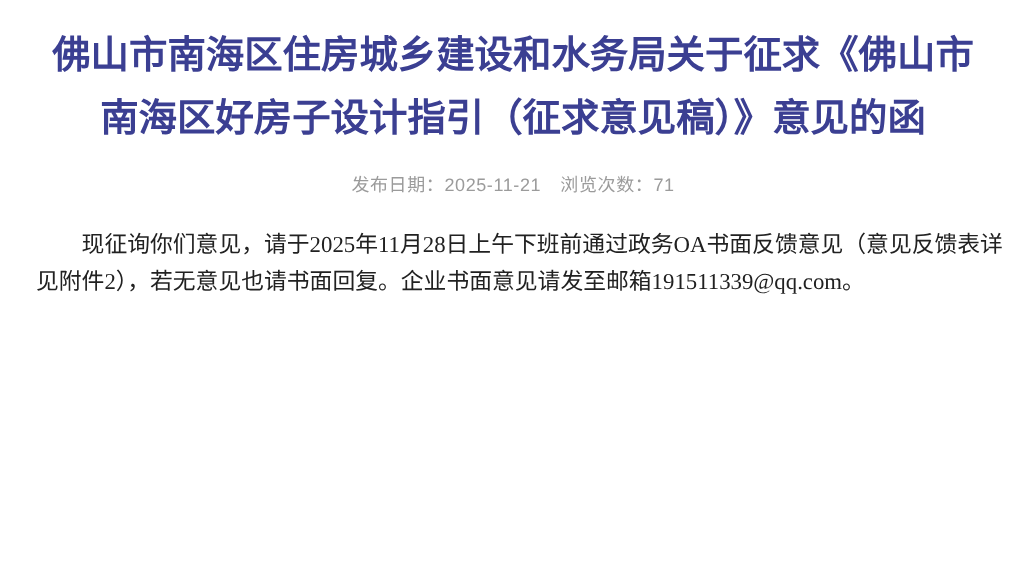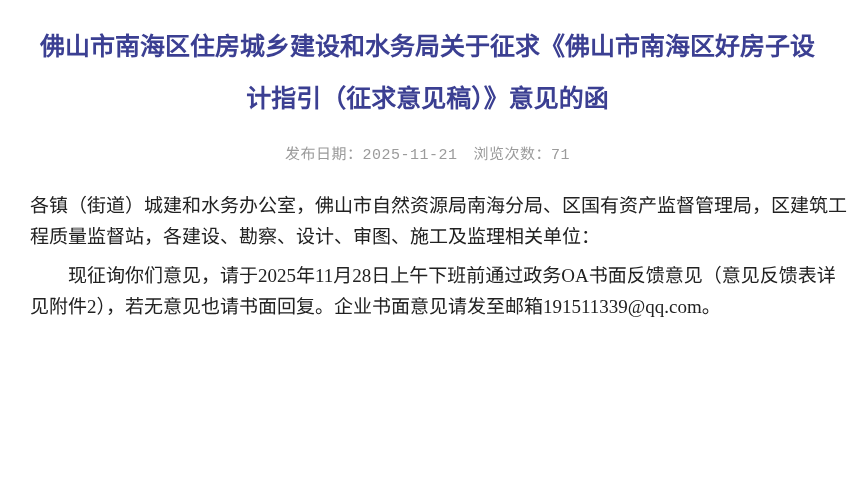--- a/index.html
+++ b/index.html
@@ -19,28 +19,28 @@
     height: 487px;
     background: #ffffff;
     padding-top: 20px;
   }
   .title {
     width: 792px;
     margin: 0 auto;
     text-align: center;
     font-family: "Liberation Sans", "DejaVu Sans", sans-serif;
     font-weight: bold;
-    font-size: 25px;
+    font-size: 32px;
     line-height: 52px;
     color: #3b3f92;
   }
   .meta {
     margin-top: 18px;
     text-align: center;
-    font-family: Liberation Mono, monospace;
+    font-family: Liberation Sans, sans-serif;
     font-size: 15px;
     letter-spacing: 0.5px;
     color: #9b9b9b;
     white-space: nowrap;
   }
   .meta .views-label {
     margin-left: 16px;
   }
   .article {
     margin: 26px 6px 0 30px;
@@ -61,17 +61,16 @@
 
 <div class="page">
 
   <h1 class="title">佛山市南海区住房城乡建设和水务局关于征求《佛山市南海区好房子设计指引（征求意见稿）》意见的函</h1>
 
   <div class="meta">
     <span>发布日期：</span><span>2025-11-21</span><span class="views-label">浏览次数：</span><span>71</span>
   </div>
 
   <div class="article">
-    <p class="p-recipients">各镇（街道）城建和水务办公室，佛山市自然资源局南海分局、区国有资产监督管理局，区建筑工程质量监督站，各建设、勘察、设计、审图、施工及监理相关单位：</p>
     <p class="p-indent">现征询你们意见，请于2025年11月28日上午下班前通过政务OA书面反馈意见（意见反馈表详见附件2），若无意见也请书面回复。企业书面意见请发至邮箱191511339@qq.com。</p>
   </div>
 
 </div>
 
 </body></html>

